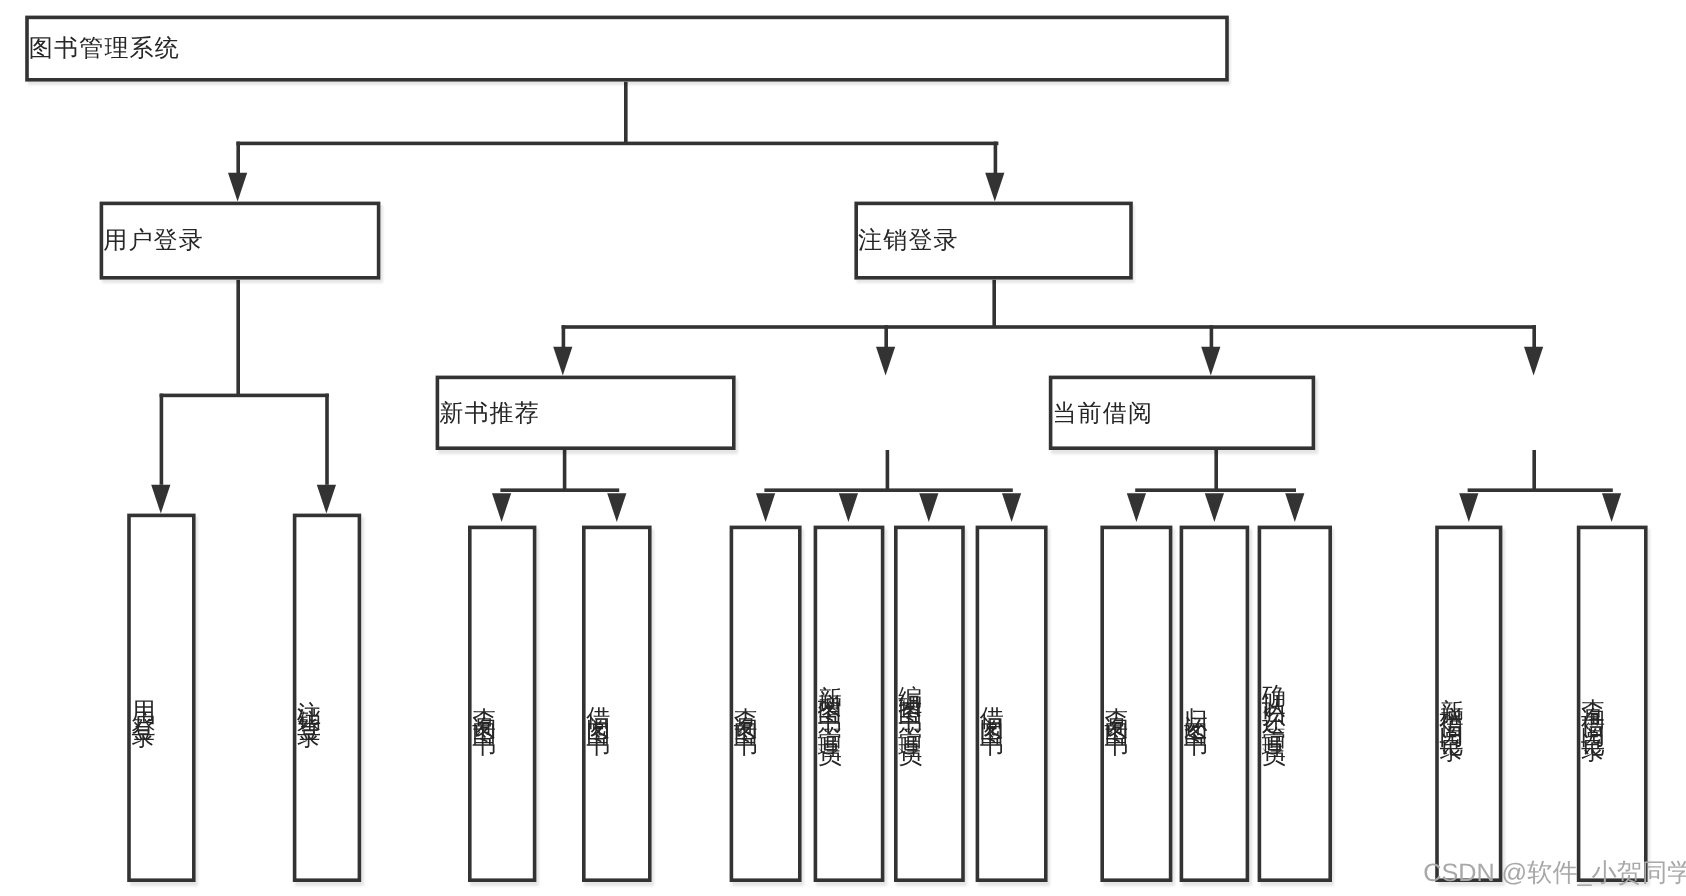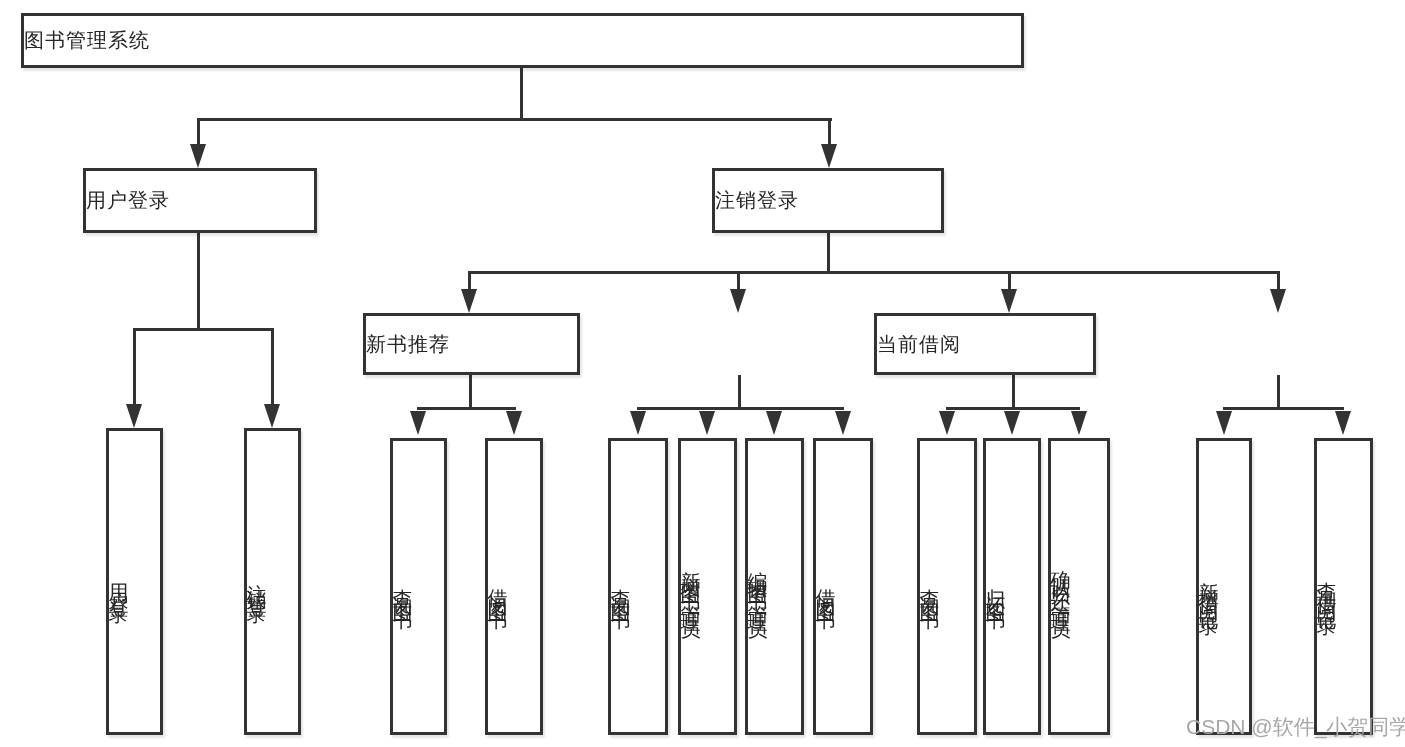--- a/index.html
+++ b/index.html
@@ -91,21 +91,21 @@
   <div class="hline" style="left:468px;top:271px;width:812px"></div>
   <div class="vline" style="left:468px;top:271px;height:24px"></div>
   <div class="vline" style="left:737px;top:271px;height:24px"></div>
   <div class="vline" style="left:1008px;top:271px;height:24px"></div>
   <div class="vline" style="left:1277px;top:271px;height:24px"></div>
   <div class="arrow" style="left:461px;top:289px"></div>
   <div class="arrow" style="left:730px;top:289px"></div>
   <div class="arrow" style="left:1001px;top:289px"></div>
   <div class="arrow" style="left:1270px;top:289px"></div>
 
-  <div class="box" style="left:363px;top:313px;width:217px;height:62px">
+  <div class="box" style="left:363px;top:313px;width:250px;height:62px">
     <span class="lbl">新书推荐</span>
   </div>
   <div class="box" style="left:874px;top:313px;width:222px;height:62px">
     <span class="lbl">当前借阅</span>
   </div>
 
   <div class="vline" style="left:469px;top:375px;height:34px"></div>
   <div class="hline" style="left:417px;top:407px;width:99px"></div>
   <div class="arrow" style="left:410px;top:411px"></div>
   <div class="arrow" style="left:506px;top:411px"></div>

